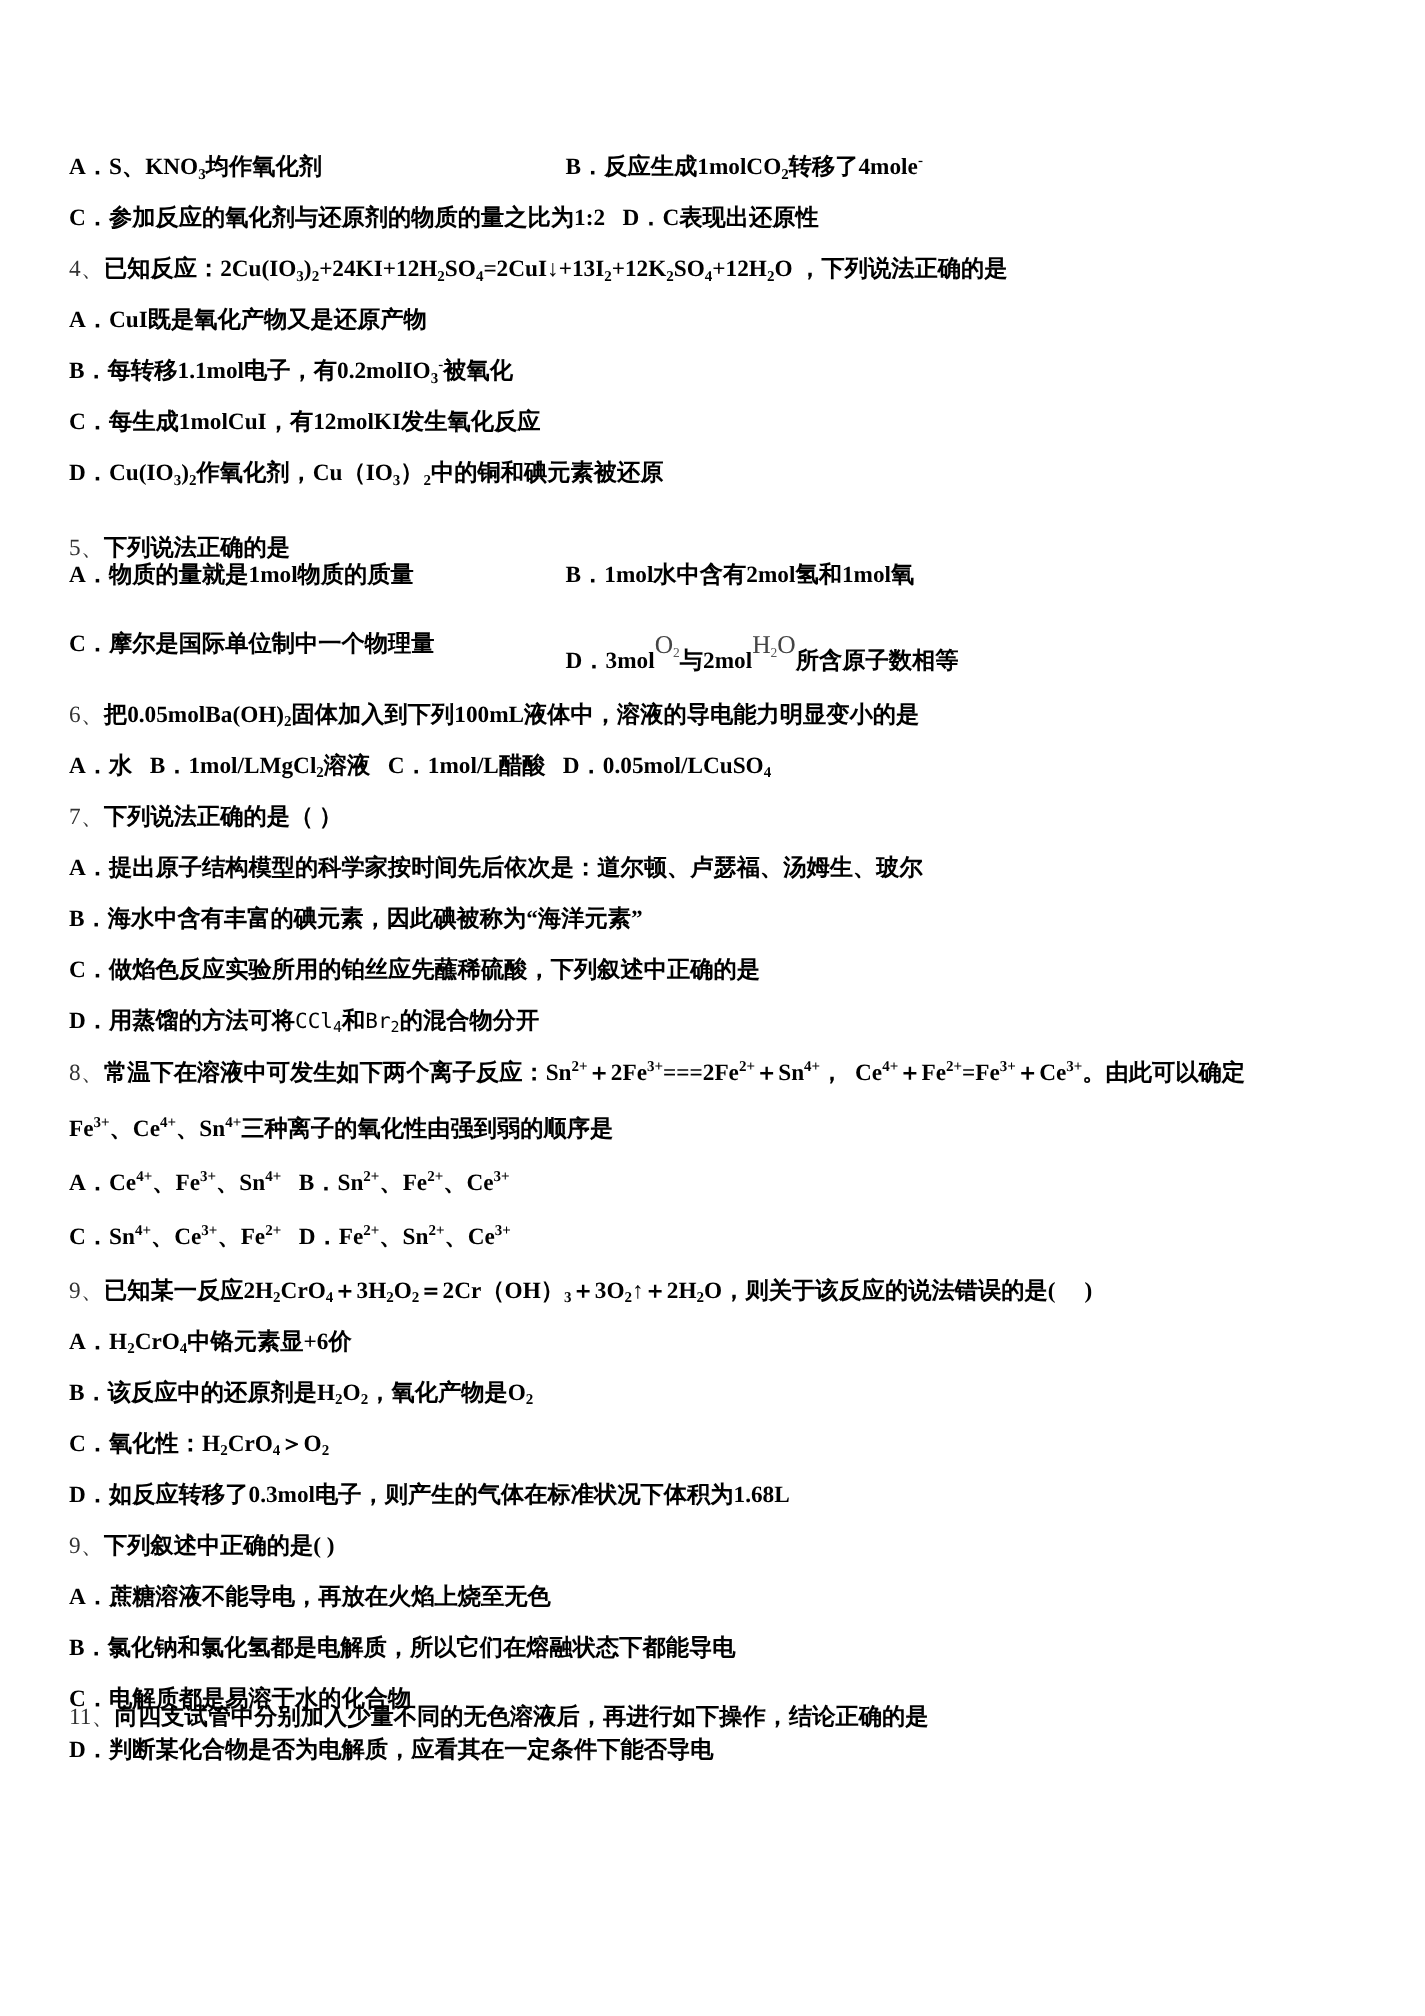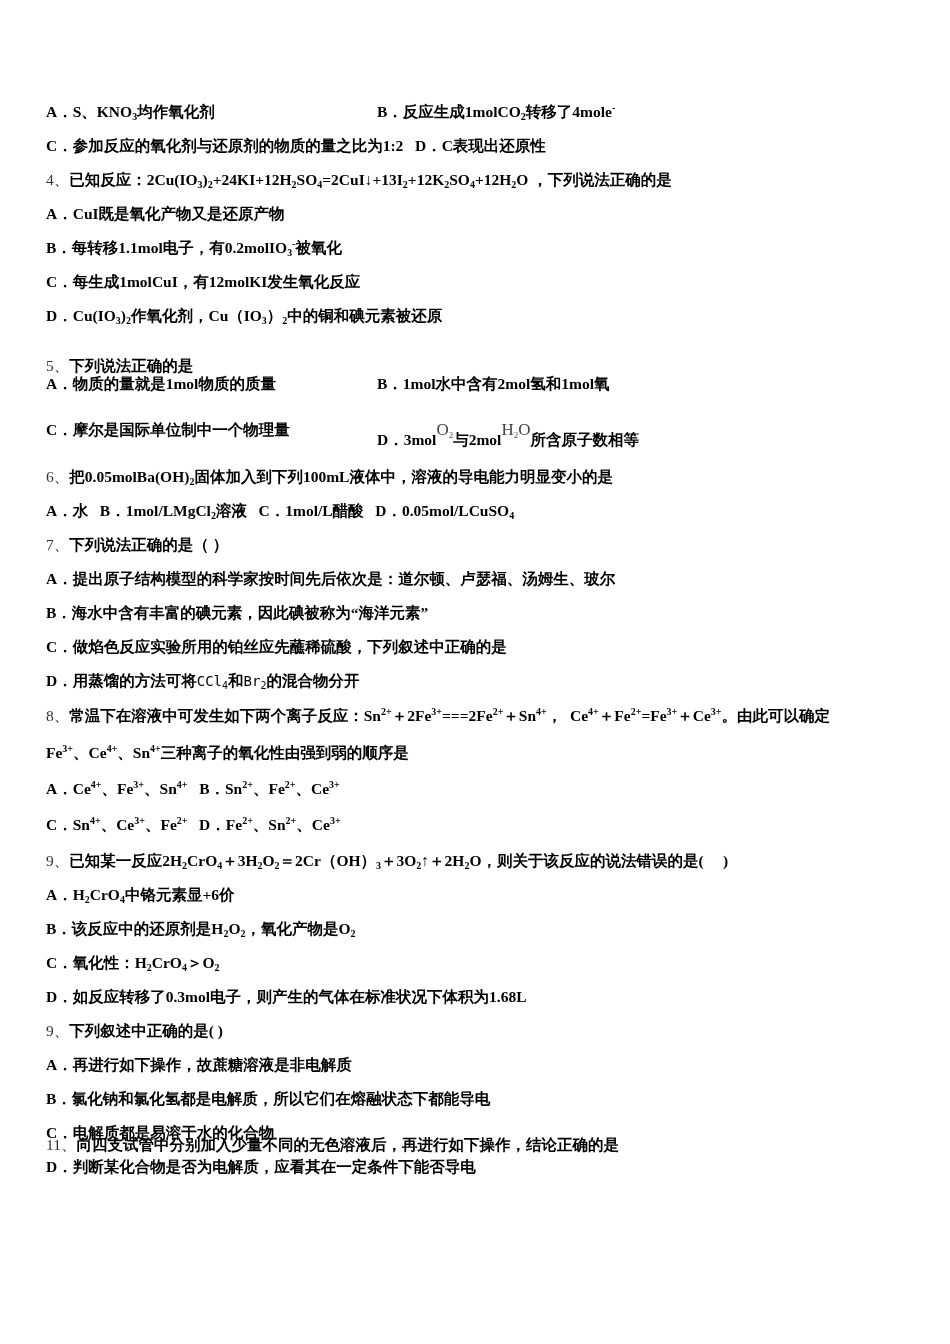--- a/index.html
+++ b/index.html
@@ -53,18 +53,18 @@
 <div class="line" style="top:779px">A．Ce<sup>4+</sup>、Fe<sup>3+</sup>、Sn<sup>4+</sup> &nbsp;&nbsp;B．Sn<sup>2+</sup>、Fe<sup>2+</sup>、Ce<sup>3+</sup></div>
 <div class="line" style="top:815px">C．Sn<sup>4+</sup>、Ce<sup>3+</sup>、Fe<sup>2+</sup> &nbsp;&nbsp;D．Fe<sup>2+</sup>、Sn<sup>2+</sup>、Ce<sup>3+</sup></div>
 
 <div class="line" style="top:851px"><span class="qnum">9、</span>已知某一反应2H<sub>2</sub>CrO<sub>4</sub>＋3H<sub>2</sub>O<sub>2</sub>＝2Cr（OH）<sub>3</sub>＋3O<sub>2</sub>↑＋2H<sub>2</sub>O，则关于该反应的说法错误的是( &nbsp;&nbsp;&nbsp;&nbsp;)</div>
 <div class="line" style="top:885px">A．H<sub>2</sub>CrO<sub>4</sub>中铬元素显+6价</div>
 <div class="line" style="top:919px">B．该反应中的还原剂是H<sub>2</sub>O<sub>2</sub>，氧化产物是O<sub>2</sub></div>
 <div class="line" style="top:953px">C．氧化性：H<sub>2</sub>CrO<sub>4</sub>＞O<sub>2</sub></div>
 <div class="line" style="top:987px">D．如反应转移了0.3mol电子，则产生的气体在标准状况下体积为1.68L</div>
 
 <div class="line" style="top:1021px"><span class="qnum">9、</span><span>下列叙述中正确的是(     )</span></div>
-<div class="line" style="top:1055px">A．再进行如下操作，故蔗糖溶液是非电解质</div>
+<div class="line" style="top:1055px">A．蔗糖溶液不能导电，再放在火焰上烧至无色</div>
 <div class="line" style="top:1089px">B．氯化钠和氯化氢都是电解质，所以它们在熔融状态下都能导电</div>
 <div class="line" style="top:1123px">C．电解质都是易溶于水的化合物</div>
 <div class="line" style="top:1157px">D．判断某化合物是否为电解质，应看其在一定条件下能否导电</div>
 
 <div class="line" style="top:1135px"><span class="qnum">11、</span><span>向四支试管中分别加入少量不同的无色溶液后，再进行如下操作，结论正确的是</span></div>
 
 </body></html>

